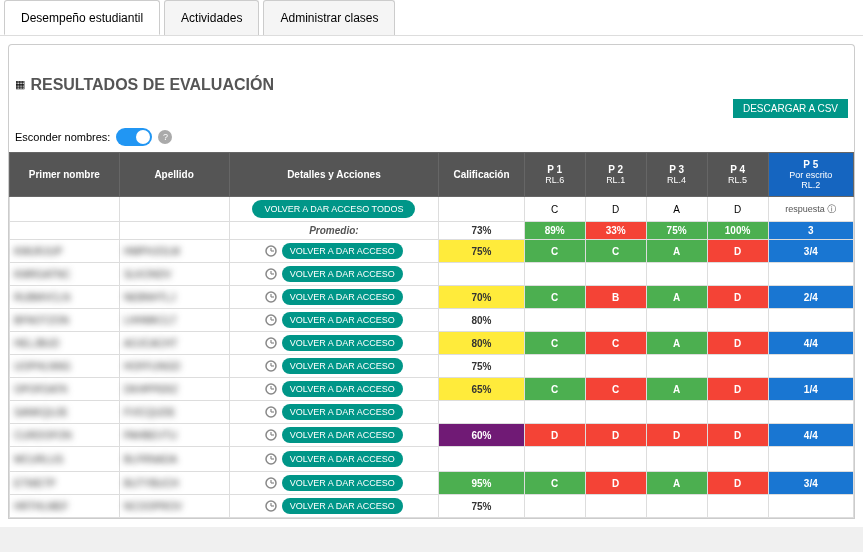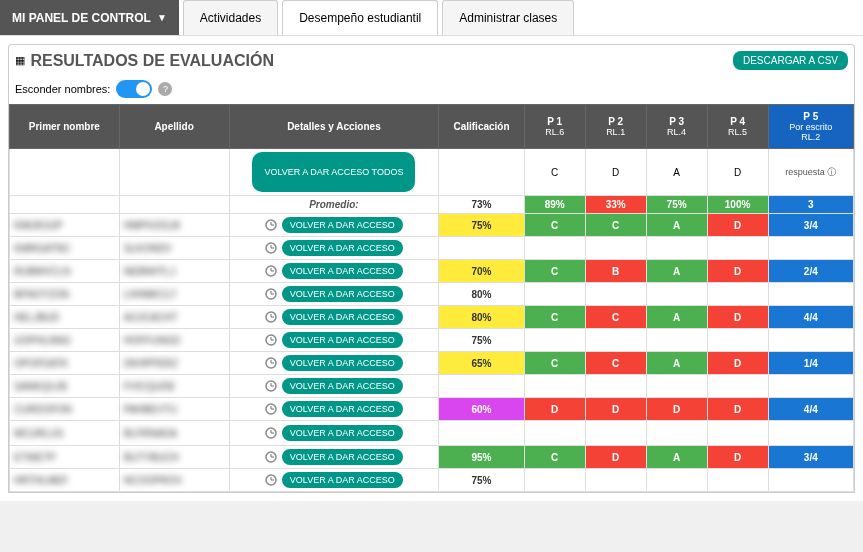--- a/index.html
+++ b/index.html
@@ -81,24 +81,25 @@
       justify-content: center;
       color: #fff;
       font-size: 9px;
       cursor: pointer;
     }
     .csv-btn {
       background: #009688;
       color: #fff;
       border: none;
       padding: 4px 10px;
-      border-radius: 8px;
+      border-radius: 0;
       font-size: 10px;
       cursor: pointer;
       margin-left: auto;
+      margin-top: 48px;
     }
 
     
     .table-wrapper {
       overflow-x: auto;
       border: 1px solid #ccc;
       border-top: none;
     }
     table {
       width: 100%;
@@ -118,21 +119,21 @@
       padding: 3px 4px;
       text-align: center;
       border: 1px solid #ddd;
       font-size: 10px;
     }
     td.name-cell { text-align: left; color: #333; font-size: 10px; }
 
     
     .grade-yellow { background: #FFEB3B; color: #333; font-weight: bold; }
     .grade-green { background: #4CAF50; color: #fff; font-weight: bold; }
-    .grade-orange { background: #d946ef; color: #fff; font-weight: bold; }
+    .grade-orange { background: #701a75; color: #fff; font-weight: bold; }
 
     .cell-c { background: #4CAF50; color: #fff; font-weight: bold; }
     .cell-d { background: #F44336; color: #fff; font-weight: bold; }
     .cell-b { background: #F44336; color: #fff; font-weight: bold; }
     .cell-a { background: #4CAF50; color: #fff; font-weight: bold; }
     .cell-no-resp { background: #FF9800; color: #fff; font-size: 9px; font-weight: bold; }
 
     .cell-written { background: #1976D2; color: #fff; font-weight: bold; }
 
     .avg-row td { font-weight: bold; }
@@ -146,21 +147,21 @@
       padding: 3px 8px;
       border-radius: 10px;
       font-size: 9px;
       cursor: pointer;
       white-space: nowrap;
     }
     .access-btn-all {
       background: #009688;
       color: #fff;
       border: none;
-      padding: 15px 12px;
+      padding: 4px 12px;
       border-radius: 10px;
       font-size: 9px;
       cursor: pointer;
       white-space: nowrap;
     }
     .clock-icon {
       width: 12px;
       height: 12px;
       display: inline-block;
       vertical-align: middle;
@@ -175,29 +176,25 @@
       border-radius: 4px 4px 0 0;
     }
     .blurred { filter: blur(3px); user-select: none; }
     tr:nth-child(even) td { background-color: inherit; }
   </style>
 </head>
 <body>
 
 <div>
   <div class="top-nav">
-    <div class="panel-title">
-      <span>MI PANEL DE CONTROL</span>
-      <span class="arrow">▼</span>
+    <div class="nav-tab active">
+      <span>Desempeño estudiantil</span>
     </div>
     <div class="nav-tab">
       <span>Actividades</span>
-    </div>
-    <div class="nav-tab active">
-      <span>Desempeño estudiantil</span>
     </div>
     <div class="nav-tab">
       <span>Administrar clases</span>
     </div>
   </div>
 </div>
 
 <div class="main-content">
   <div class="header-controls">
     <span style="margin-right:5px;">▦</span>

